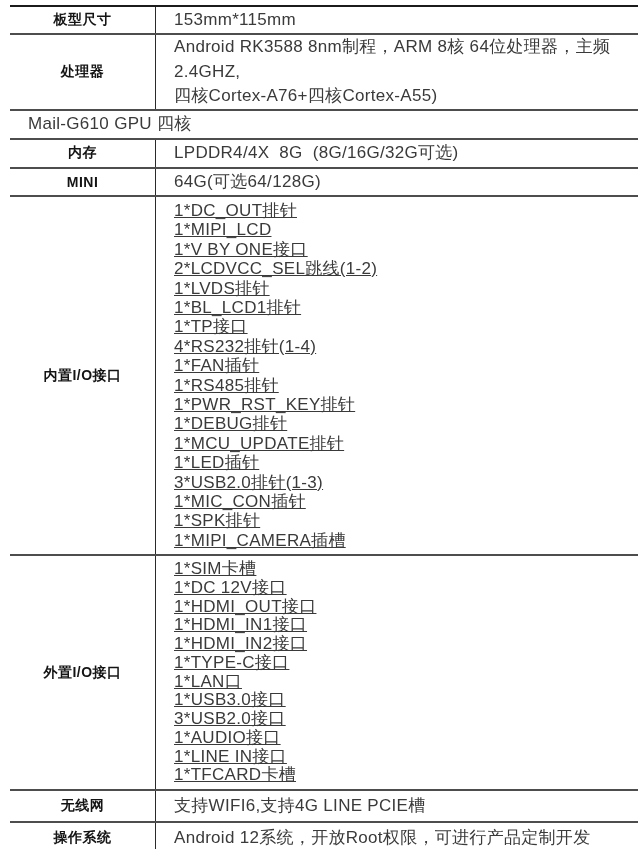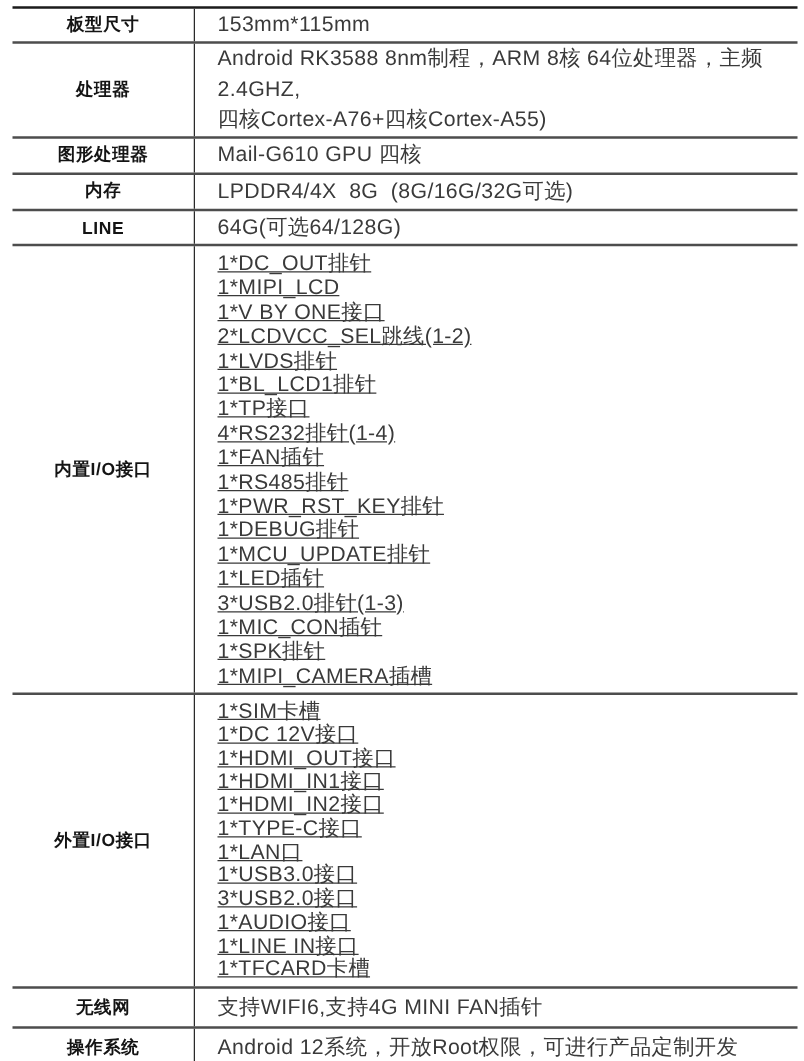--- a/index.html
+++ b/index.html
@@ -82,48 +82,47 @@
     <div class="value-cell">153mm*115mm</div>
   </div>
 
   <div class="spec-row h45">
     <div class="label-cell">处理器</div>
     <div class="value-cell">Android RK3588 8nm制程，ARM 8核 64位处理器，主频2.4GHZ,
 四核Cortex-A76+四核Cortex-A55)</div>
   </div>
 
   <div class="spec-row h29">
-    <div class="label-cell">图形处理器</div>
     <div class="value-cell">Mail-G610 GPU 四核</div>
   </div>
 
   <div class="spec-row h29">
     <div class="label-cell">内存</div>
     <div class="value-cell">LPDDR4/4X  8G  (8G/16G/32G可选)</div>
   </div>
 
   <div class="spec-row h28">
-    <div class="label-cell">LINE</div>
+    <div class="label-cell">MINI</div>
     <div class="value-cell">64G(可选64/128G)</div>
   </div>
 
   <div class="spec-row row-internal">
     <div class="label-cell">内置I/O接口</div>
     <div class="value-cell list"><div class="io-line">1*DC_OUT排针</div><div class="io-line">1*MIPI_LCD</div><div class="io-line">1*V BY ONE接口</div><div class="io-line">2*LCDVCC_SEL跳线(1-2)</div><div class="io-line">1*LVDS排针</div><div class="io-line">1*BL_LCD1排针</div><div class="io-line">1*TP接口</div><div class="io-line">4*RS232排针(1-4)</div><div class="io-line">1*FAN插针</div><div class="io-line">1*RS485排针</div><div class="io-line">1*PWR_RST_KEY排针</div><div class="io-line">1*DEBUG排针</div><div class="io-line">1*MCU_UPDATE排针</div><div class="io-line">1*LED插针</div><div class="io-line">3*USB2.0排针(1-3)</div><div class="io-line">1*MIC_CON插针</div><div class="io-line">1*SPK排针</div><div class="io-line">1*MIPI_CAMERA插槽</div></div>
   </div>
 
   <div class="spec-row row-external">
     <div class="label-cell">外置I/O接口</div>
     <div class="value-cell list"><div class="io-line">1*SIM卡槽</div><div class="io-line">1*DC 12V接口</div><div class="io-line">1*HDMI_OUT接口</div><div class="io-line">1*HDMI_IN1接口</div><div class="io-line">1*HDMI_IN2接口</div><div class="io-line">1*TYPE-C接口</div><div class="io-line">1*LAN口</div><div class="io-line">1*USB3.0接口</div><div class="io-line">3*USB2.0接口</div><div class="io-line">1*AUDIO接口</div><div class="io-line">1*LINE IN接口</div><div class="io-line">1*TFCARD卡槽</div></div>
   </div>
 
 
   <div class="spec-row h32">
     <div class="label-cell">无线网</div>
-    <div class="value-cell">支持WIFI6,支持4G MINI FAN插针</div>
+    <div class="value-cell">支持WIFI6,支持4G LINE PCIE槽</div>
   </div>
 
   <div class="spec-row h30">
     <div class="label-cell">操作系统</div>
     <div class="value-cell">Android 12系统，开放Root权限，可进行产品定制开发</div>
   </div>
 
 </div>
 
 </body></html>

